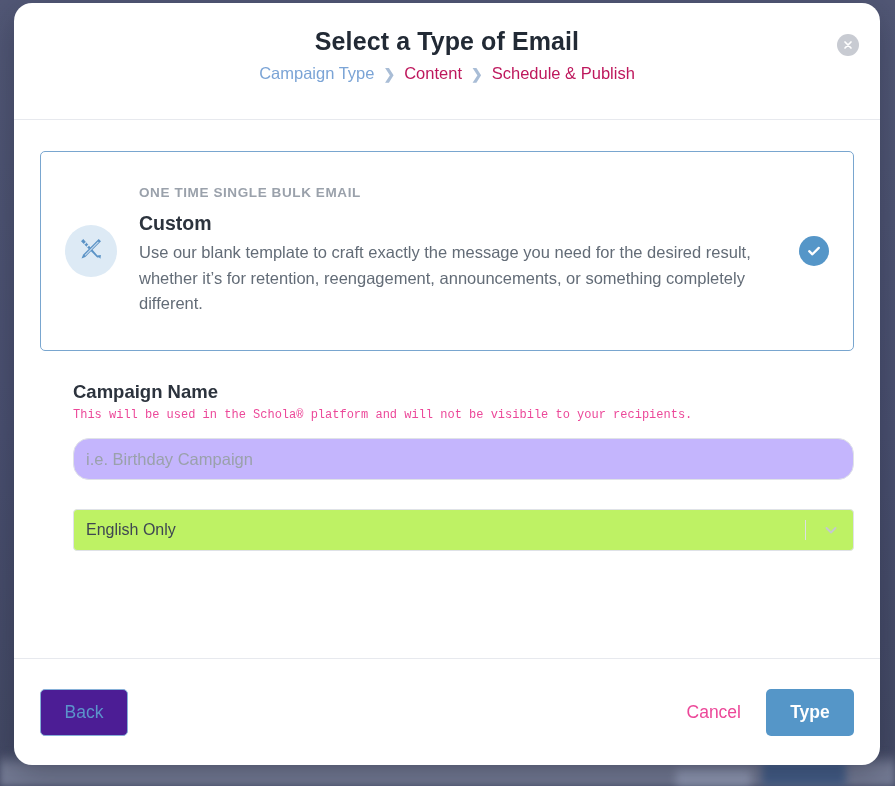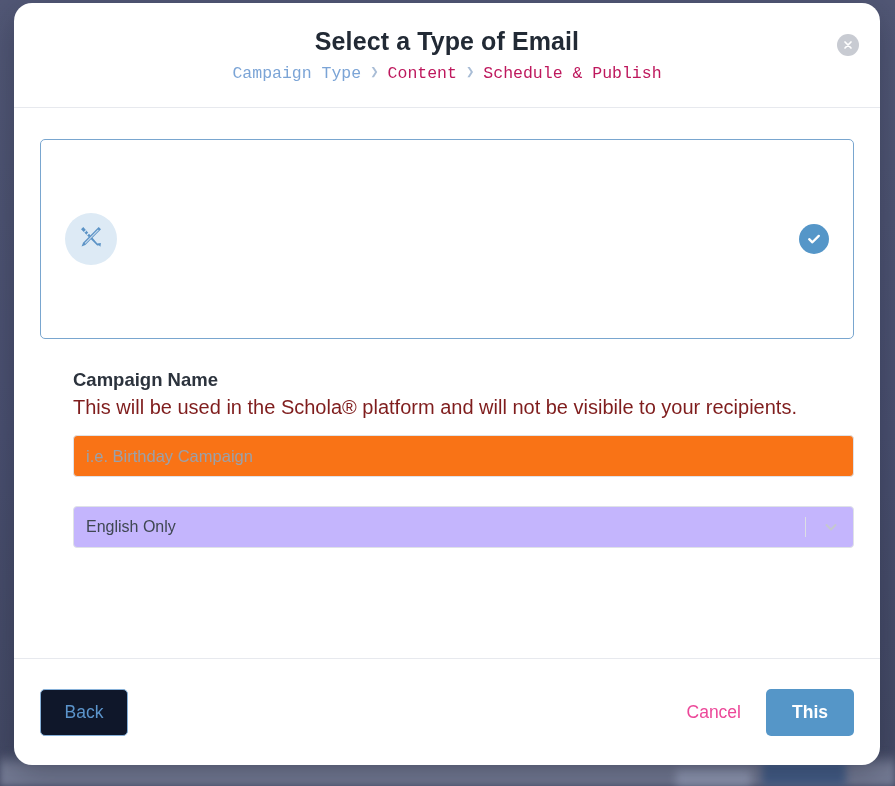--- a/index.html
+++ b/index.html
@@ -61,43 +61,42 @@
     border-radius: 18px;
     box-shadow: 0 10px 34px rgba(18,22,38,0.32);
     display: flex;
     flex-direction: column;
     overflow: hidden;
   }
 
   
   .modal-header {
     position: relative;
-    height: 105px;
+    height: 117px;
     flex: 0 0 auto;
     border-bottom: 1px solid #e7e9ee;
     box-sizing: border-box;
     padding-top: 24px;
   }
   .modal-title {
     text-align: center;
     font-size: 25px;
     font-weight: bold;
     color: #222a35;
     letter-spacing: .1px;
     line-height: 1.15;
   }
   .breadcrumb {
     margin-top: 8px;
     display: flex;
-    align-items: flex-start;
+    align-items: center;
     justify-content: center;
     gap: 9px;
     font-size: 16.5px;
     color: #3c4450;
-    font-family: Liberation Mono, monospace;
   }
   .crumb-link {
     color: #7ba4d6;
     cursor: pointer;
   }
   .crumb {
     color: #be185d;
   }
   .crumb-sep {
     color: #a9bdd6;
@@ -190,48 +189,49 @@
 
   
   .field-group { margin-top: 29px; margin-left: 33px; }
   .field-label {
     font-size: 18.5px;
     font-weight: bold;
     color: #2c333d;
     line-height: 1.3;
   }
   .field-help {
-    font-size: 20px;
-    color: #7f1d1d;
+    font-size: 12px;
+    color: #ec4899;
     margin-top: 4px;
+    font-family: Liberation Mono, monospace;
   }
   .text-input {
     margin-top: 16px;
     width: 100%;
     height: 42px;
     box-sizing: border-box;
     border: 1px solid #dfe2e7;
-    border-radius: 4px;
+    border-radius: 16px;
     padding: 0 12px;
     font-size: 16.5px;
     color: #3f4752;
     font-family: "Liberation Sans", sans-serif;
-    background: #f97316;
+    background: #c4b5fd;
     outline: none;
   }
   .text-input::placeholder { color: #9aa1ab; }
 
   .select-wrap {
     margin-top: 14px;
     position: relative;
     width: 100%;
     height: 42px;
     border: 1px solid #dfe2e7;
     border-radius: 4px;
-    background: #c4b5fd;
+    background: #bef264;
     display: flex;
     align-items: center;
     cursor: pointer;
     box-sizing: border-box;
   }
   .select-value {
     padding-left: 12px;
     font-size: 16px;
     color: #3f4752;
   }
@@ -260,21 +260,21 @@
     padding: 0 26px;
     display: flex;
     align-items: center;
     justify-content: space-between;
   }
   .btn-back {
     min-width: 88px;
     height: 47px;
     border: 1px solid #86b0d8;
     border-radius: 5px;
-    background: #0f172a;
+    background: #4c1d95;
     color: #5b94cb;
     font-size: 17.5px;
     font-family: "Liberation Sans", sans-serif;
     cursor: pointer;
     padding: 0 18px;
   }
   .footer-right {
     display: flex;
     align-items: center;
     gap: 21px;
@@ -348,20 +348,25 @@
               <rect x="11.6" y="11.0" width="1.5" height="3.2" fill="#ddeaf5" transform="rotate(45 12.35 12.6)"></rect>
               <rect x="14.6" y="14.0" width="1.5" height="3.2" fill="#ddeaf5" transform="rotate(45 15.35 15.6)"></rect>
 
               <path d="M24.8 4.6 L27.4 7.2 L9.5 25.1 L5.2 26.8 L6.9 22.5 Z"></path>
               <path d="M24.0 7.5 L24.9 8.4 L9.6 23.7 L8.7 22.8 Z" fill="#ddeaf5" opacity="0.85"></path>
             </g>
           </svg>
         </span>
       </div>
 
+      <div class="type-text">
+        <div class="type-eyebrow">ONE TIME SINGLE BULK EMAIL</div>
+        <div class="type-name">Custom</div>
+        <div class="type-desc">Use our blank template to craft exactly the message you need for the desired result, whether it’s for retention, reengagement, announcements, or something completely different.</div>
+      </div>
 
       <div class="type-check">
         <span>
           <svg width="18" height="18" viewBox="0 0 18 18">
             <path d="M4.2 9.2 L7.4 12.3 L13.8 5.9" stroke="#ffffff" stroke-width="2.3" fill="none" stroke-linecap="round" stroke-linejoin="round"></path>
           </svg>
         </span>
       </div>
     </div>
 
@@ -382,17 +387,17 @@
         </span>
       </div>
     </div>
 
   </div>
 
   <div class="modal-footer">
     <button class="btn-back">Back</button>
     <div class="footer-right">
       <button class="btn-cancel">Cancel</button>
-      <button class="btn-next">This</button>
+      <button class="btn-next">Type</button>
     </div>
   </div>
 
 </div>
 
 </body></html>

